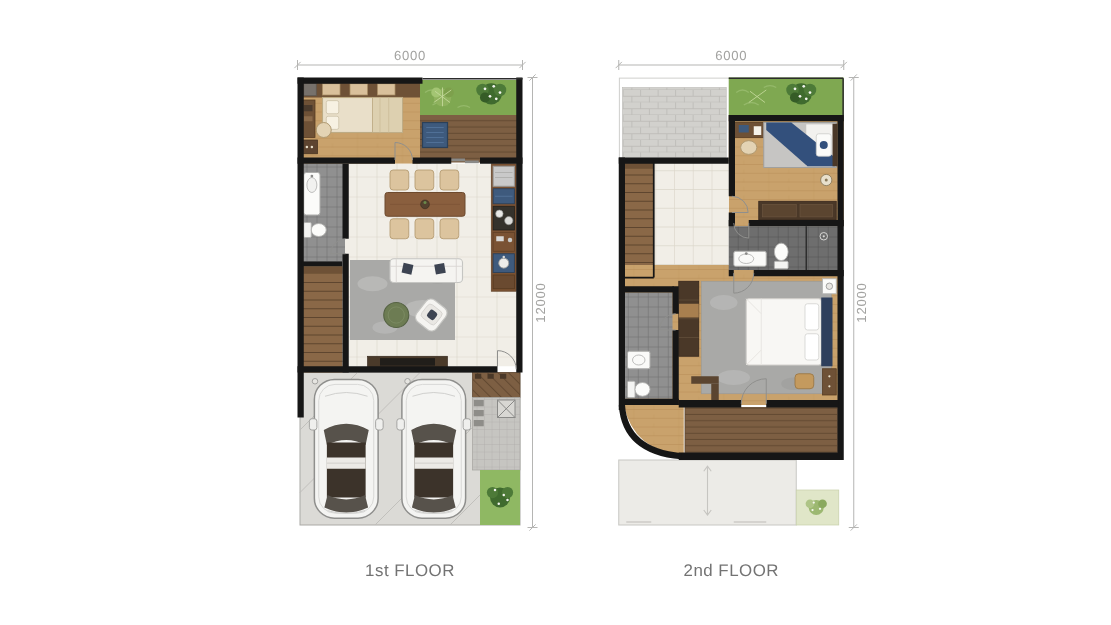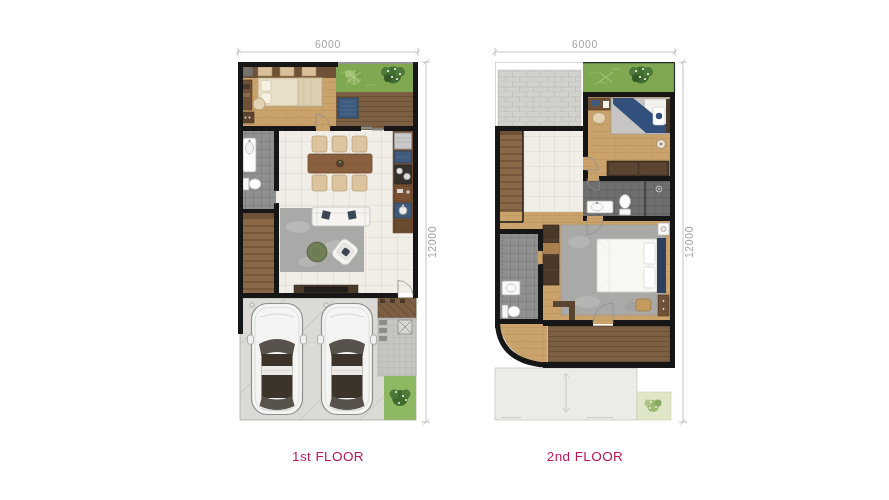--- a/index.html
+++ b/index.html
@@ -2,21 +2,21 @@
 <html><head>
 <meta charset="utf-8">
 <style>
   html,body{margin:0;padding:0;background:#ffffff;}
   .stage{position:relative;width:795px;height:500px;background:#ffffff;overflow:hidden;
          font-family:"Liberation Sans","DejaVu Sans",sans-serif;}
   .plan{position:absolute;top:37px;margin:0;}
   #plan1{left:225px;}
   #plan2{left:482px;}
   .plan-label{position:absolute;top:449px;width:180px;text-align:center;
-              font-size:13.5px;font-weight:500;letter-spacing:0.4px;color:#be185d;}
+              font-size:13.5px;font-weight:500;letter-spacing:0.4px;color:#737373;}
   #label1{left:238px;}
   #label2{left:495px;text-align:center;}
   .dim-text{font-size:10.5px;fill:#a3a3a1;letter-spacing:0.6px;
             font-family:"Liberation Sans","DejaVu Sans",sans-serif;}
 </style>
 </head>
 <body>
 
 <div class="stage">
 

